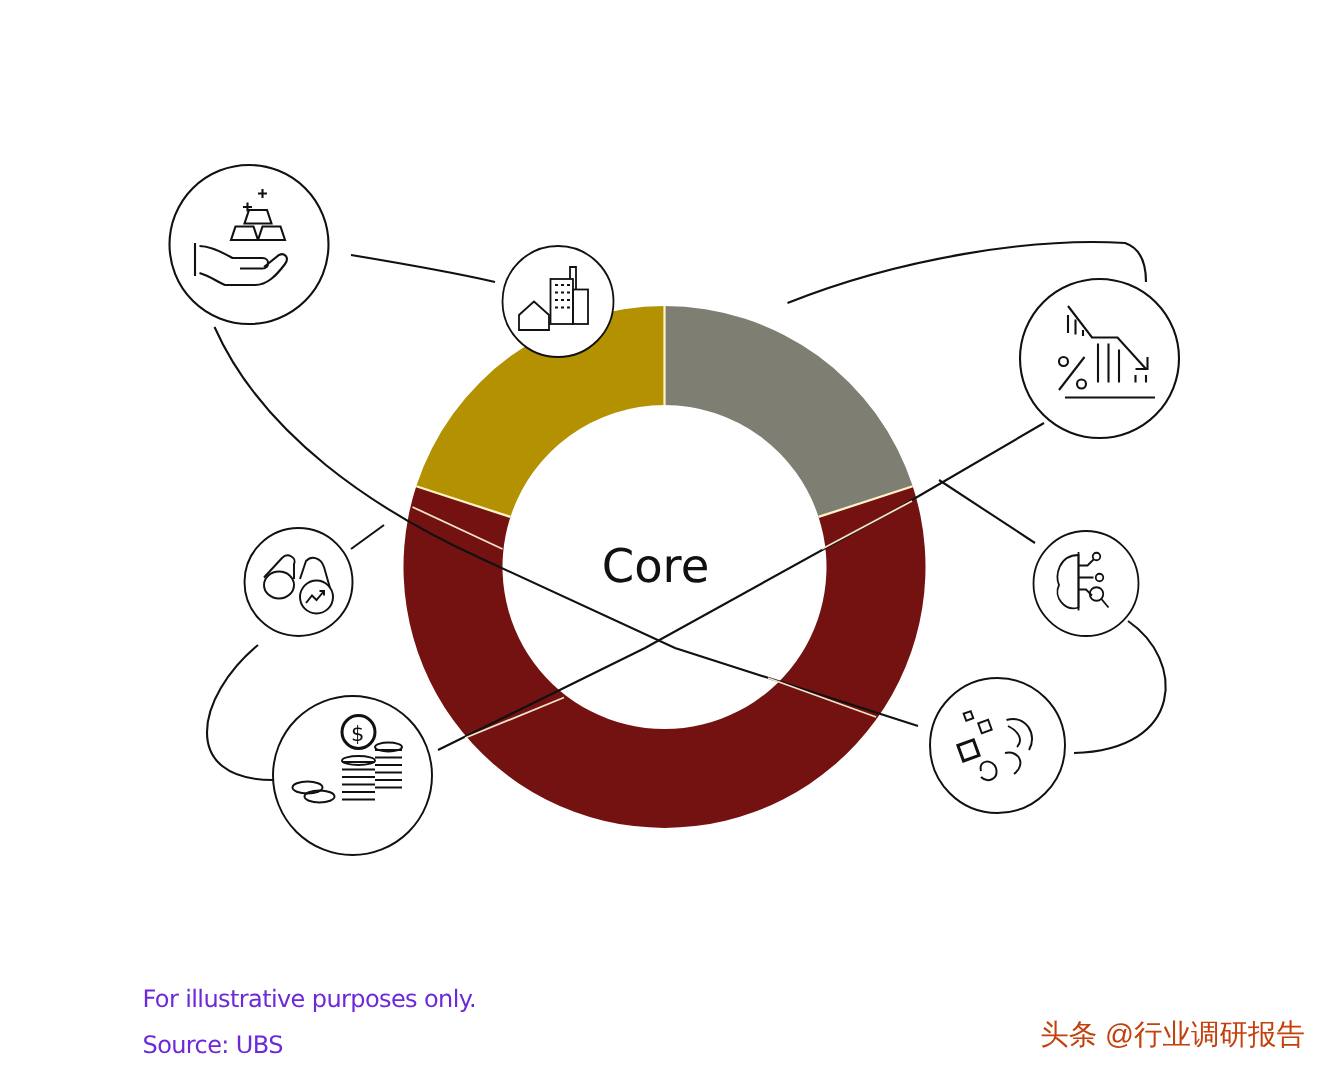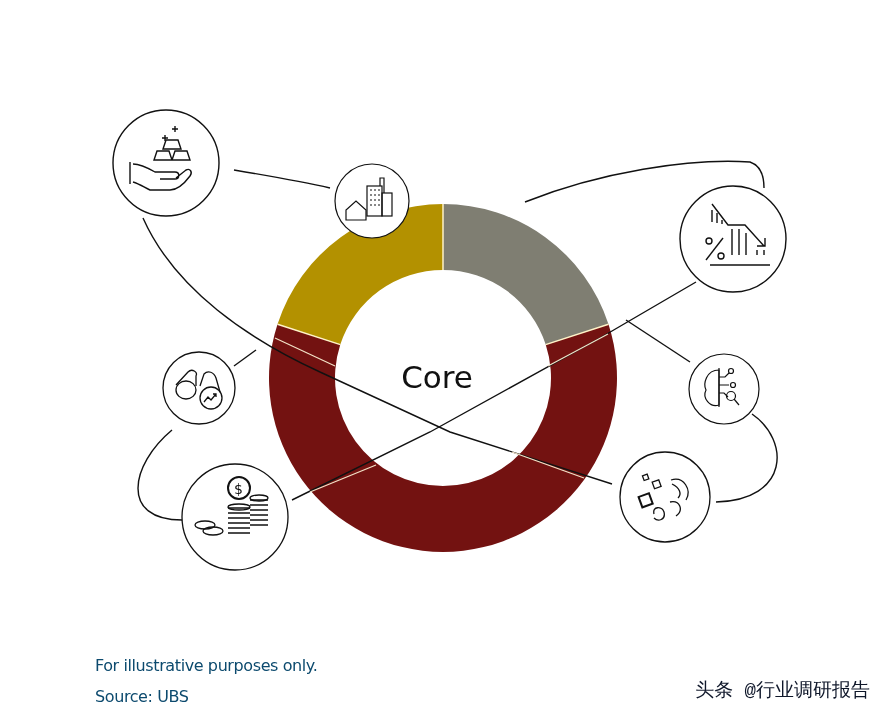--- a/index.html
+++ b/index.html
@@ -1,21 +1,21 @@
 <!DOCTYPE html>
 <html><head>
 <meta charset="utf-8">
 <style>
   html, body { margin: 0; padding: 0; background: #ffffff; }
   body { width: 888px; height: 718px; position: relative; overflow: hidden; font-family: "Liberation Sans", sans-serif; }
   #diagram { position: absolute; left: 0; top: 0; }
-  .footnote { position: absolute; left: 95px; font-size: 16px; color: #0c4a6e; font-family: "DejaVu Sans", sans-serif; letter-spacing: -0.4px; }
+  .footnote { position: absolute; left: 95px; font-size: 16px; color: #6d28d9; font-family: "DejaVu Sans", sans-serif; letter-spacing: -0.4px; }
   #fn1 { top: 656px; }
   #fn2 { top: 687px; }
-  #watermark { position: absolute; right: 18px; top: 677px; font-size: 19px; color: #0f172a; font-family: Liberation Mono, monospace; }
+  #watermark { position: absolute; right: 18px; top: 677px; font-size: 19px; color: #c2410c; font-family: Liberation Sans, sans-serif; }
   .core-label { font-family: "DejaVu Sans", sans-serif; }
 </style>
 </head>
 <body>
 
 <svg id="diagram" width="888" height="718" viewBox="0 0 888 718" xmlns="http://www.w3.org/2000/svg">
 
   <g>
 
     <path fill="#7f7e72" d="M443,204 A174,174 0 0,1 608.5,324.2 L545.7,344.6 A108,108 0 0,0 443,270 Z"></path>

